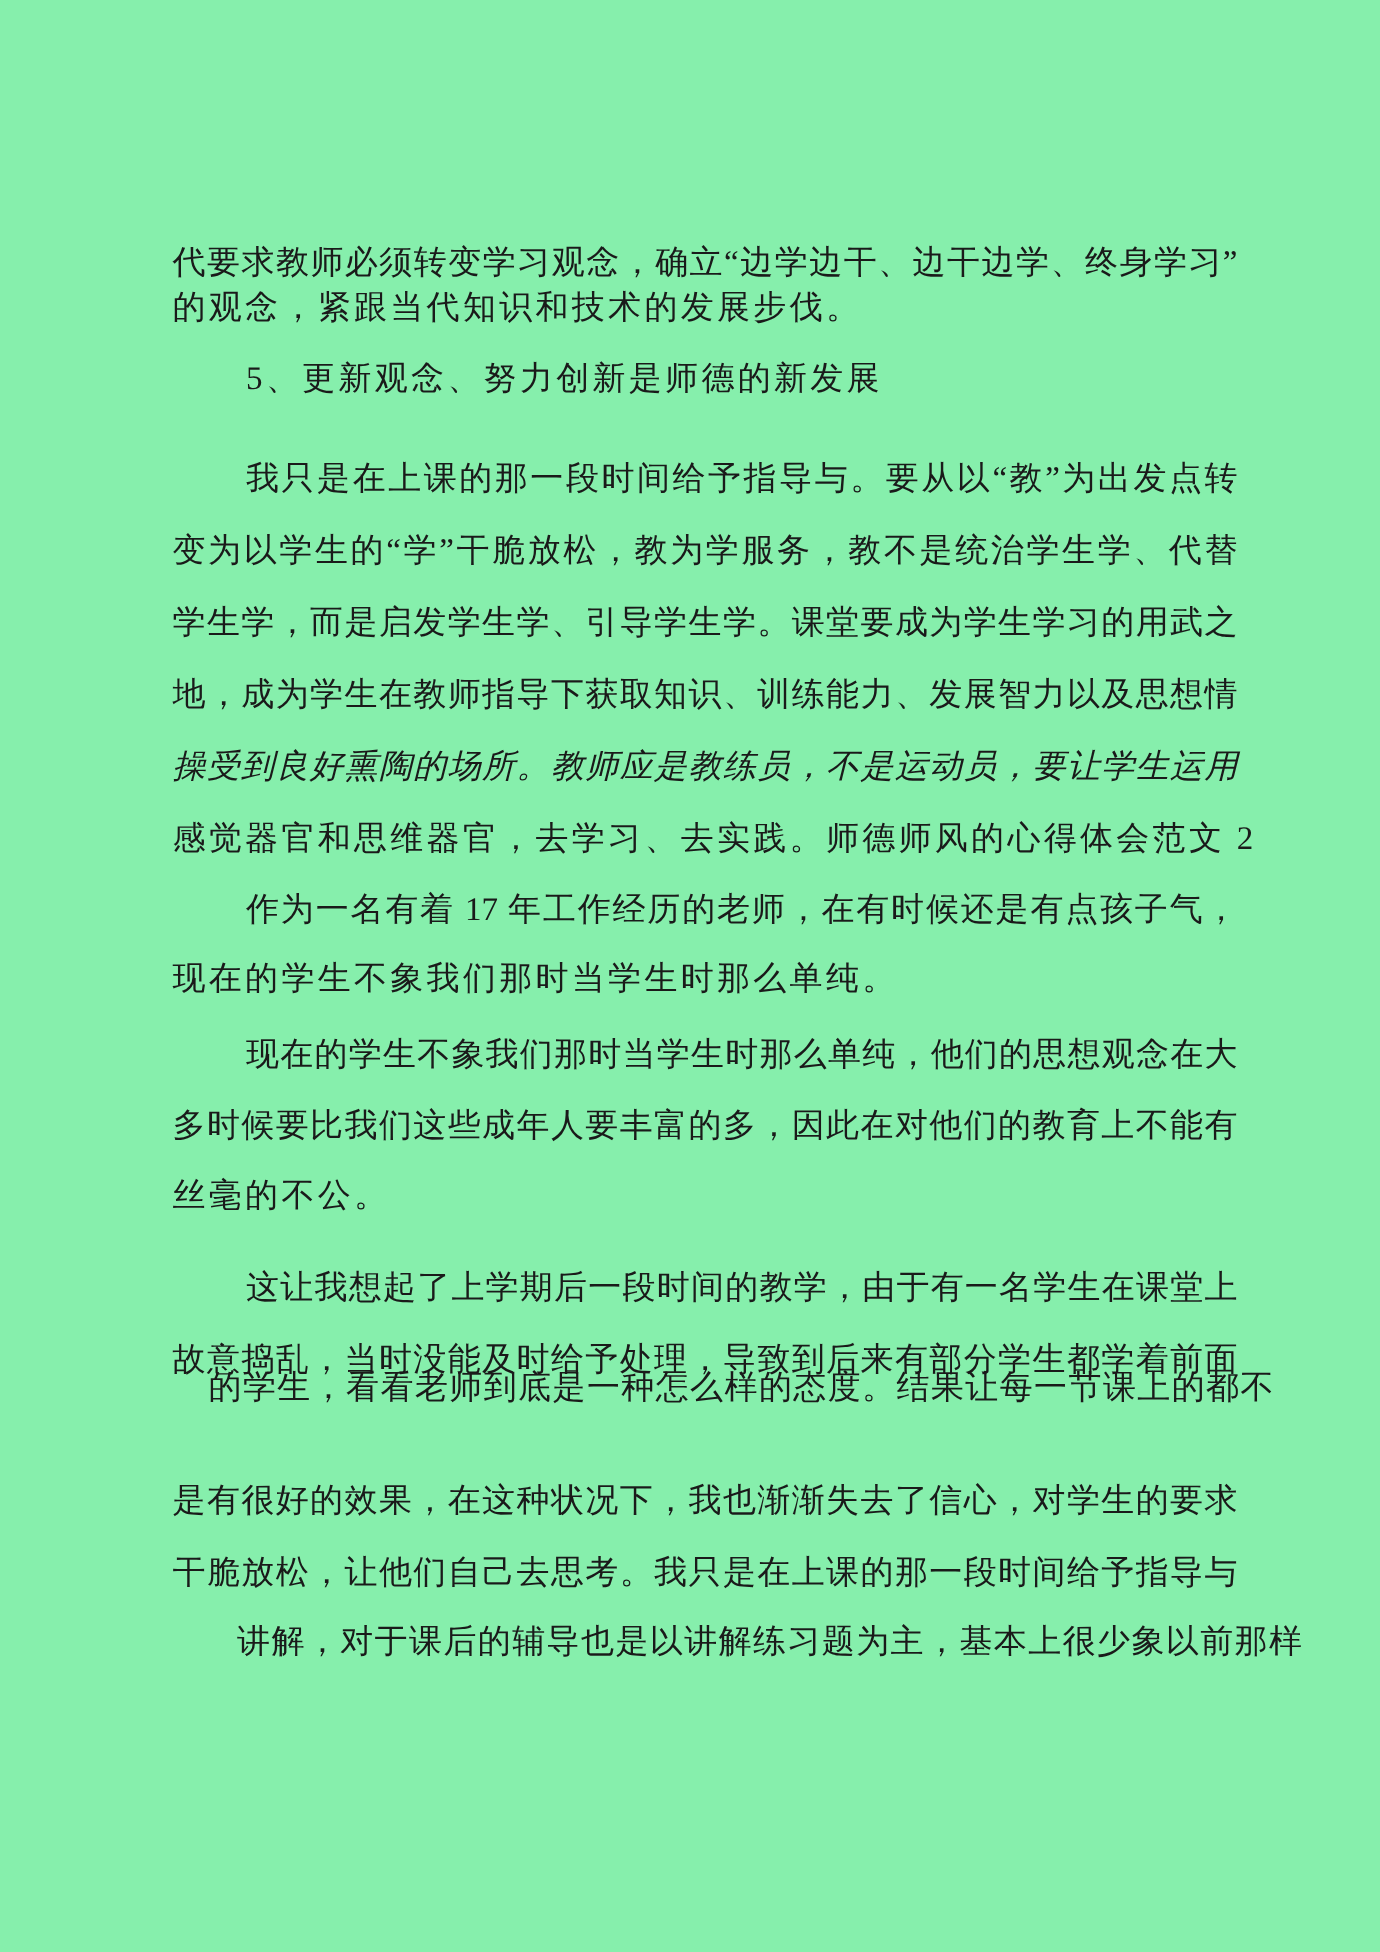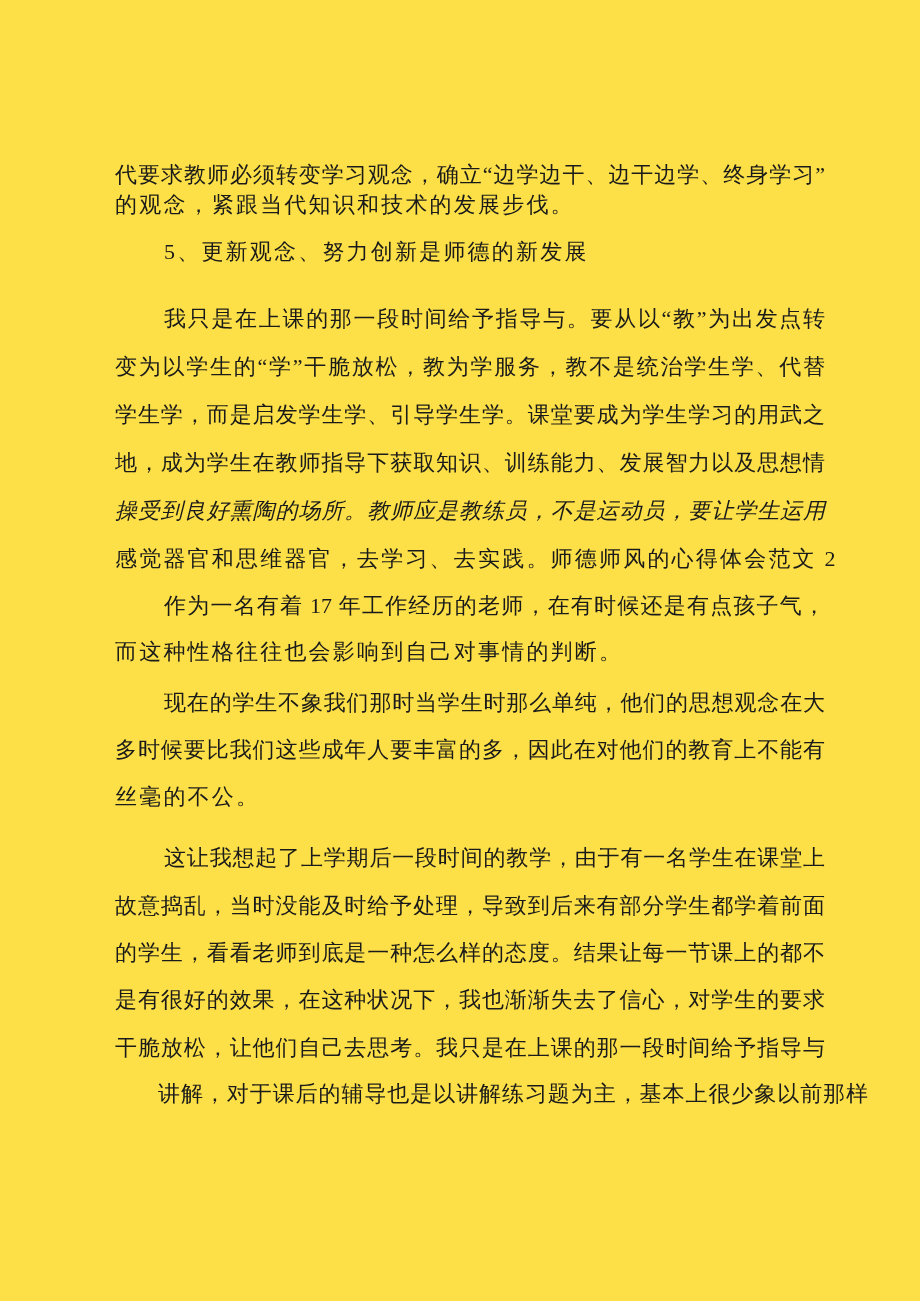--- a/index.html
+++ b/index.html
@@ -13,21 +13,21 @@
       position: relative;
       overflow: hidden;
       font-family: "Liberation Serif", "DejaVu Serif", serif;
       color: #1a1a1a;
     }
     .page {
       position: absolute;
       left: 0; top: 0;
       width: 920px;
       height: 1301px;
-      background: #fde047;
+      background: #86efac;
     }
     .line {
       position: absolute;
       left: 115px;
       width: 710px;
       height: 30px;
       line-height: 30px;
       font-size: 22px;
       white-space: nowrap;
       overflow: visible;
@@ -65,26 +65,26 @@
   <div class="heading" style="top:237px;">5、更新观念、努力创新是师德的新发展</div>
 
   <div class="line full indent" style="top:304px;">我只是在上课的那一段时间给予指导与。要从以“教”为出发点转</div>
   <div class="line full" style="top:352px;">变为以学生的“学”干脆放松，教为学服务，教不是统治学生学、代替</div>
   <div class="line full" style="top:400px;">学生学，而是启发学生学、引导学生学。课堂要成为学生学习的用武之</div>
   <div class="line full" style="top:448px;">地，成为学生在教师指导下获取知识、训练能力、发展智力以及思想情</div>
   <div class="line full" style="top:496px;font-style:italic;">操受到良好熏陶的场所。教师应是教练员，不是运动员，要让学生运用</div>
   <div class="line partial" style="top:544px;">感觉器官和思维器官，去学习、去实践。师德师风的心得体会范文 2</div>
 
   <div class="line full indent" style="top:591px;">作为一名有着 17 年工作经历的老师，在有时候还是有点孩子气，</div>
-  <div class="line partial" style="top:637px;">而这种性格往往也会影响到自己对事情的判断。</div>
+  <div class="line partial" style="top:637px;">现在的学生不象我们那时当学生时那么单纯。</div>
 
   <div class="line full indent" style="top:688px;">现在的学生不象我们那时当学生时那么单纯，他们的思想观念在大</div>
   <div class="line full" style="top:735px;">多时候要比我们这些成年人要丰富的多，因此在对他们的教育上不能有</div>
   <div class="line partial" style="top:782px;">丝毫的不公。</div>
 
   <div class="line full indent" style="top:843px;">这让我想起了上学期后一段时间的教学，由于有一名学生在课堂上</div>
   <div class="line full" style="top:891px;">故意捣乱，当时没能及时给予处理，导致到后来有部分学生都学着前面</div>
-  <div class="line full" style="top:938px;">的学生，看看老师到底是一种怎么样的态度。结果让每一节课上的都不</div>
+  <div class="line full" style="top:910px;margin-left:24px;">的学生，看看老师到底是一种怎么样的态度。结果让每一节课上的都不</div>
   <div class="line full" style="top:985px;">是有很好的效果，在这种状况下，我也渐渐失去了信心，对学生的要求</div>
   <div class="line full" style="top:1033px;">干脆放松，让他们自己去思考。我只是在上课的那一段时间给予指导与</div>
   <div class="line full" style="top:1079px;margin-left:43px;">讲解，对于课后的辅导也是以讲解练习题为主，基本上很少象以前那样</div>
 
 </div>
 
 </body></html>

